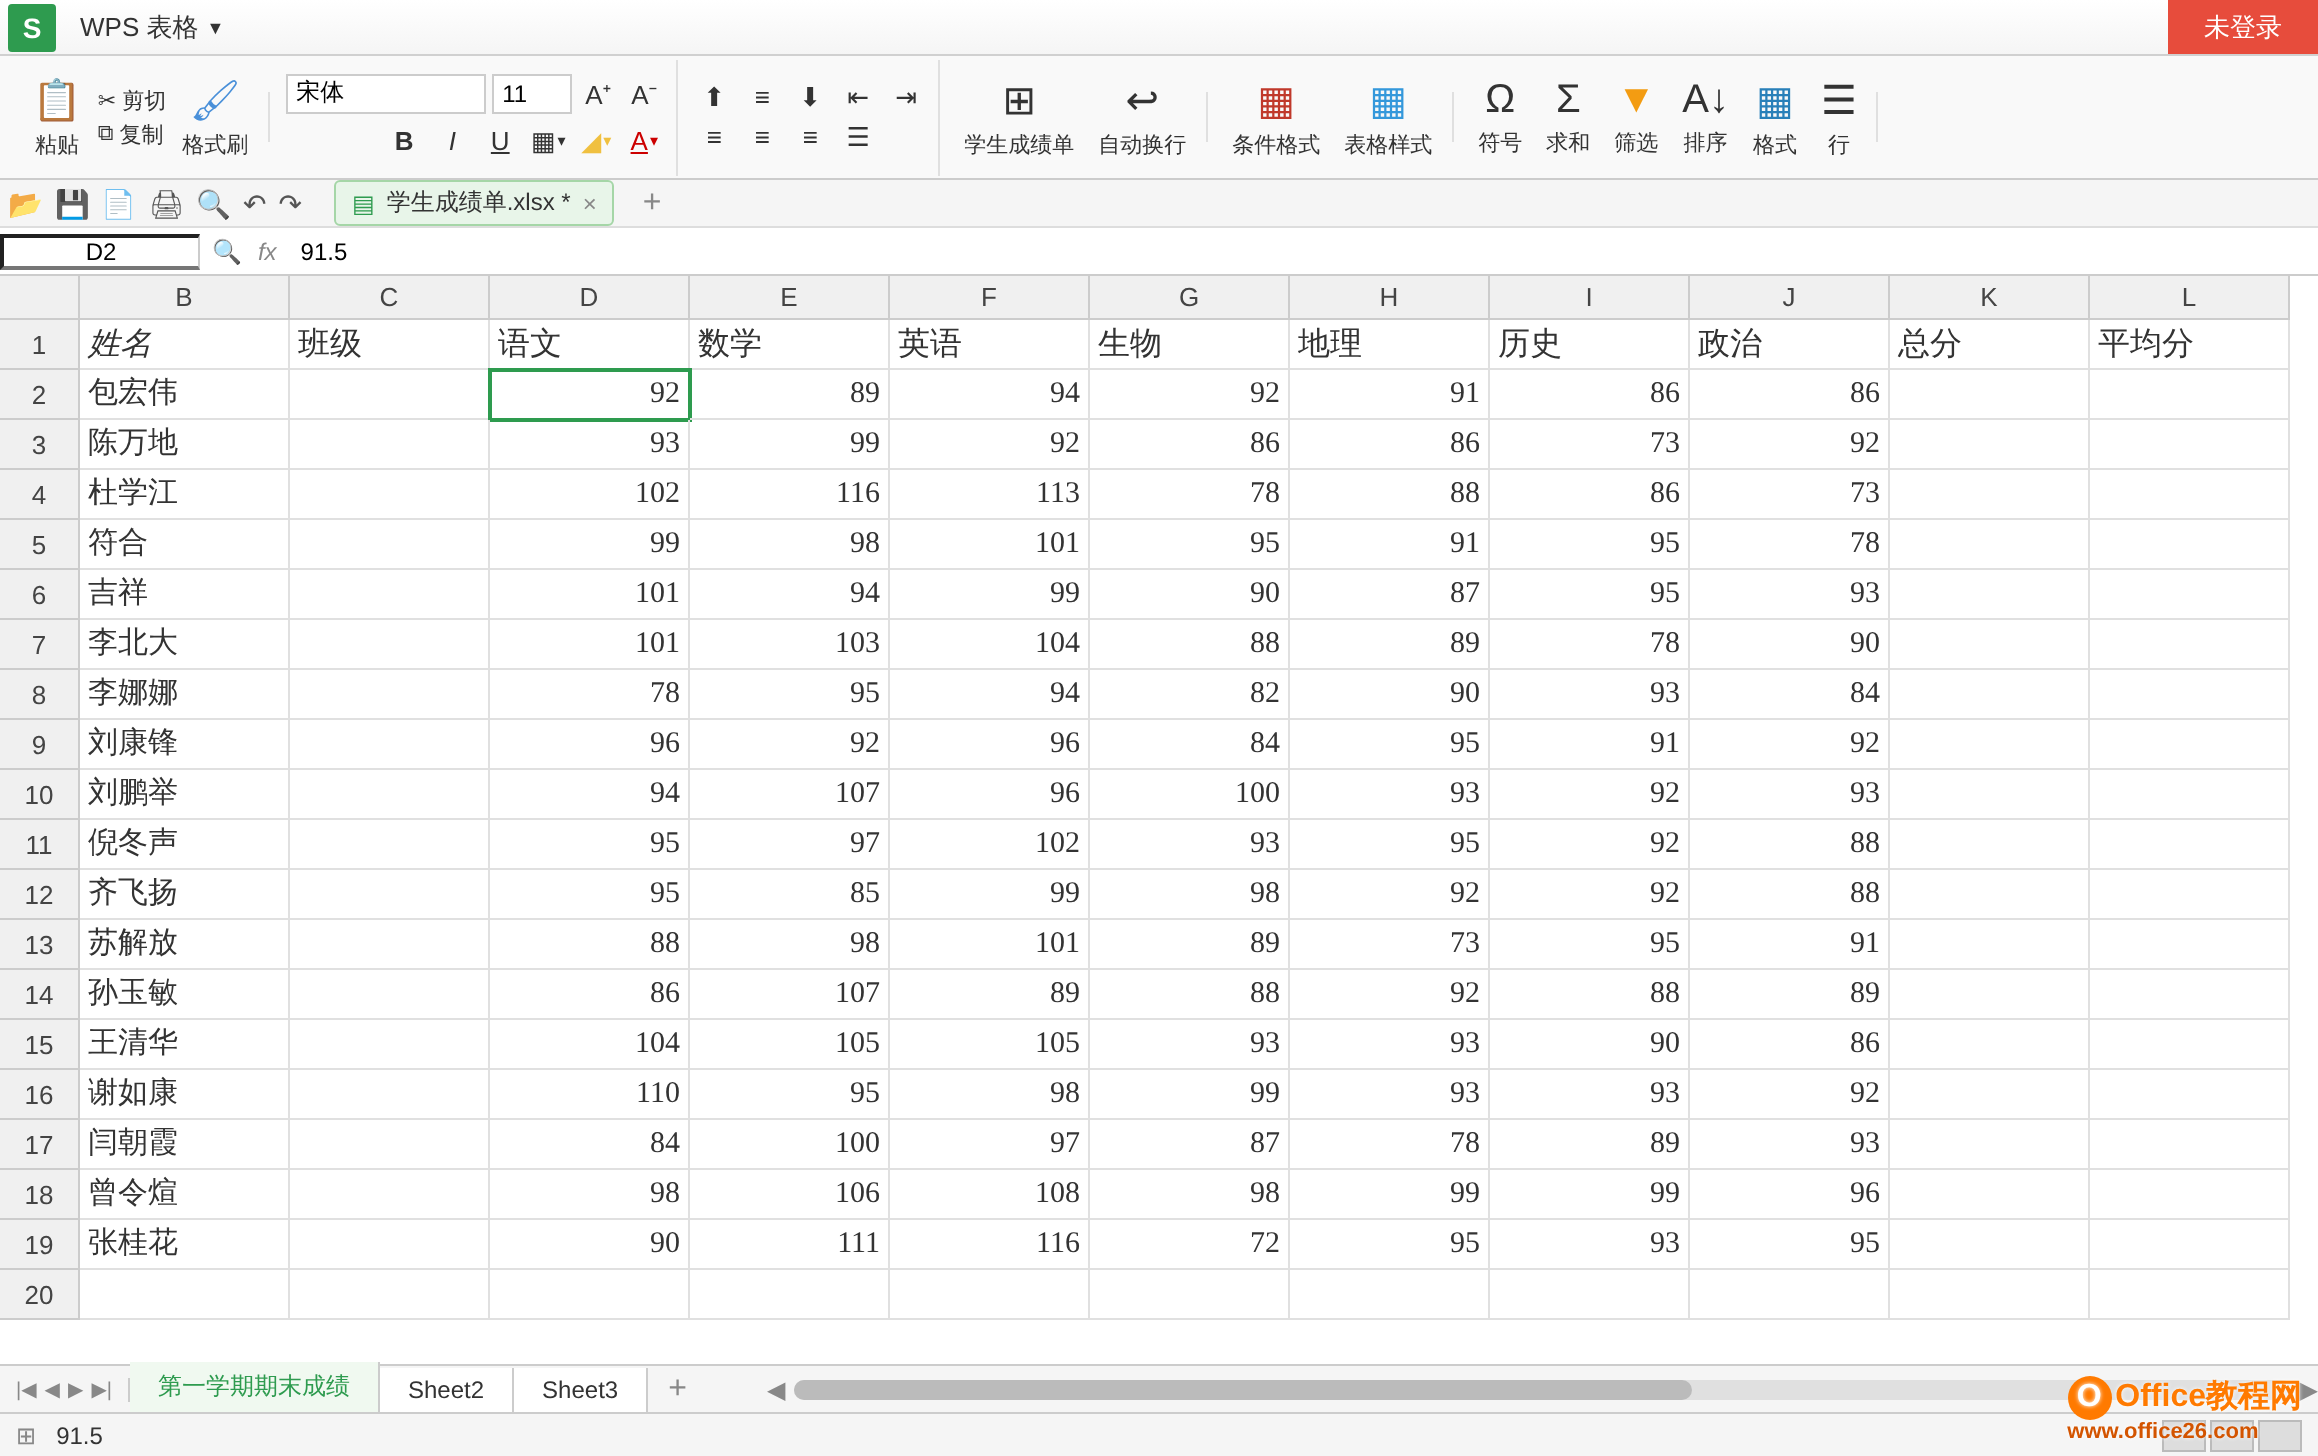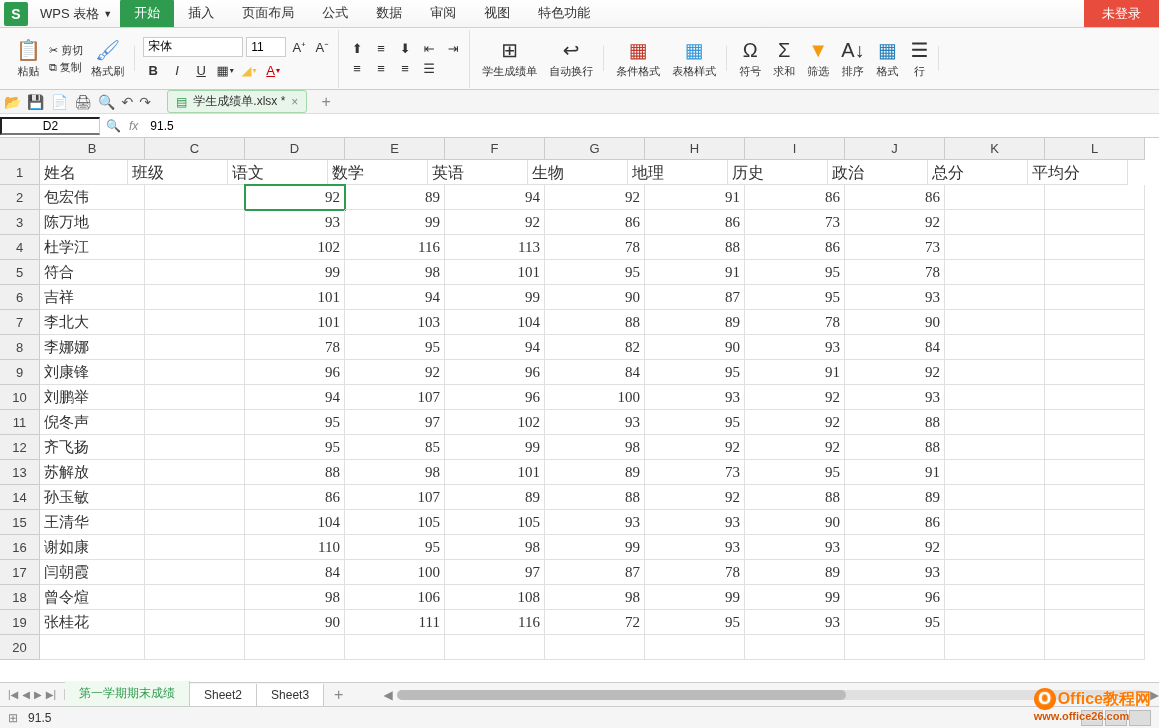--- a/index.html
+++ b/index.html
@@ -82,30 +82,20 @@
 </style>
 </head>
 <body>
 
 <div class="title-bar">
   <div class="logo">S</div>
   <div class="app-name">
     <span>WPS 表格</span>
     <span class="dd">▼</span>
   </div>
-  <div class="tabs" id="menu-tabs">
-      <div class="tab active">开始</div>
-      <div class="tab">插入</div>
-      <div class="tab">页面布局</div>
-      <div class="tab">公式</div>
-      <div class="tab">数据</div>
-      <div class="tab">审阅</div>
-      <div class="tab">视图</div>
-      <div class="tab">特色功能</div>
-    </div>
   <div class="login-btn">未登录</div>
 </div>
 
 <div class="ribbon">
   <div class="ribbon-group row">
     <div class="ribbon-btn-lg">
       <span class="ic">📋</span>
       <span>粘贴</span>
     </div>
     <div class="clip-col">
@@ -116,21 +106,21 @@
       <div class="clip-row">
           <span>⧉</span>
           <span>复制</span>
         </div>
     </div>
     <div class="ribbon-btn-lg">
       <span class="ic" style="color:#4a90d9">🖌</span>
       <span>格式刷</span>
     </div>
   </div>
-  <div class="ribbon-group" style="align-items:flex-start">
+  <div class="ribbon-group" style="align-items:flex-end">
     <div class="font-row">
       <input class="font-name" value="宋体" style="">
       <input class="font-size" value="11" style="">
       <span class="tb-btn">A⁺</span>
       <span class="tb-btn">A⁻</span>
     </div>
     <div class="tb-row">
       <span class="tb-btn">
           <b>B</b>
         </span>
@@ -268,21 +258,21 @@
       <div class="row-h">14</div>
       <div class="row-h">15</div>
       <div class="row-h">16</div>
       <div class="row-h">17</div>
       <div class="row-h">18</div>
       <div class="row-h">19</div>
       <div class="row-h">20</div>
     </div>
   <div class="cells" id="cells">
       <div class="row">
-        <div class="cell hdr" style="width: 88px;">姓名</div>
+        <div class="cell hdr" style="width: 105px; font-style: italic;">姓名</div>
         <div class="cell hdr" style="width: 100px;">班级</div>
         <div class="cell hdr" style="width: 100px;">语文</div>
         <div class="cell hdr" style="width: 100px;">数学</div>
         <div class="cell hdr" style="width: 100px;">英语</div>
         <div class="cell hdr" style="width: 100px;">生物</div>
         <div class="cell hdr" style="width: 100px;">地理</div>
         <div class="cell hdr" style="width: 100px;">历史</div>
         <div class="cell hdr" style="width: 100px;">政治</div>
         <div class="cell hdr" style="width: 100px;">总分</div>
         <div class="cell hdr" style="width: 100px;">平均分</div>

